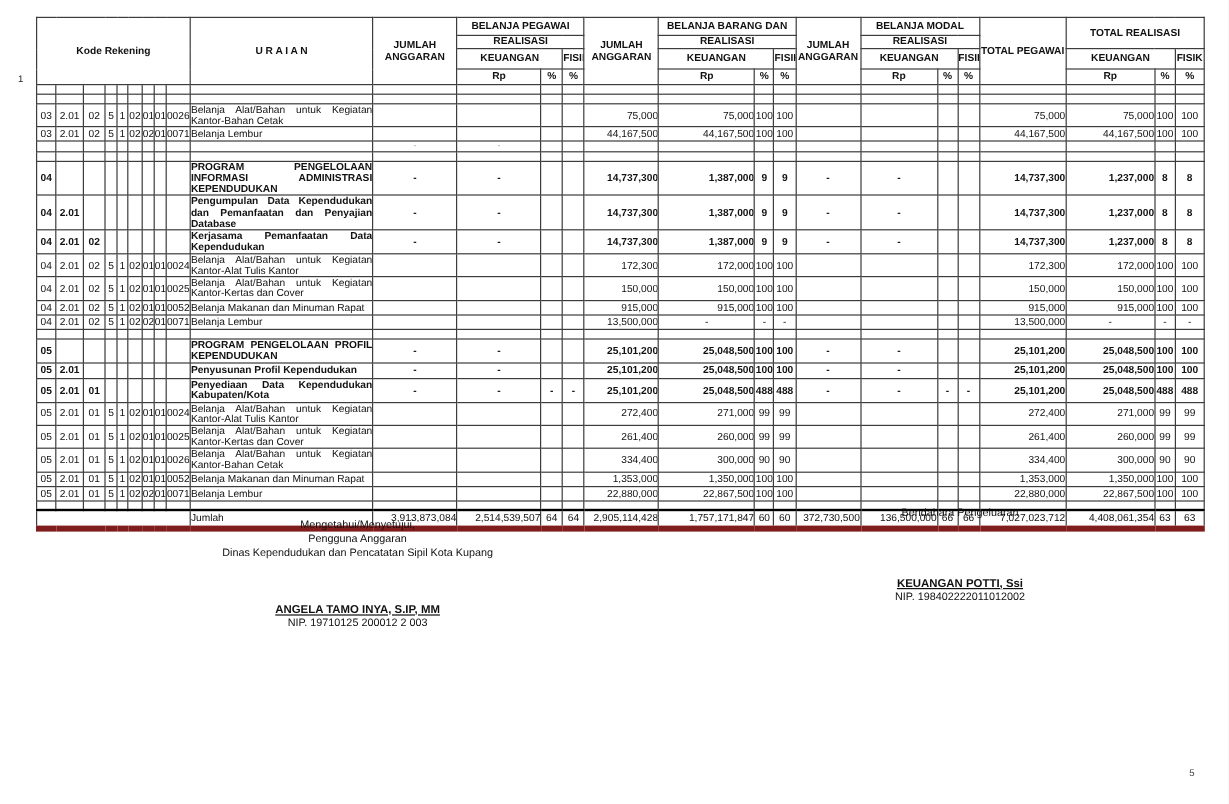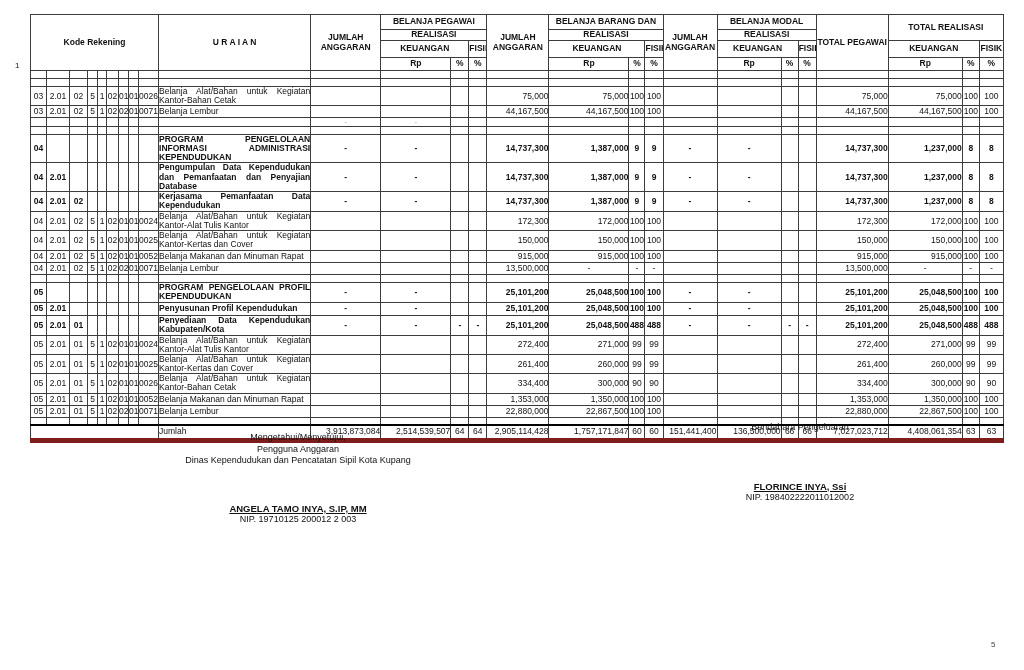--- a/index.html
+++ b/index.html
@@ -776,21 +776,21 @@
           <td class="kode" colspan="9"></td>
           <td class="uraian">Jumlah</td>
           <td class="num">3,913,873,084</td>
           <td class="num">2,514,539,507</td>
           <td class="pct">64</td>
           <td class="pct">64</td>
           <td class="num">2,905,114,428</td>
           <td class="num">1,757,171,847</td>
           <td class="pct">60</td>
           <td class="pct">60</td>
-          <td class="num">151,441,400</td>
+          <td class="num">372,730,500</td>
           <td class="num">136,500,000</td>
           <td class="pct">66</td>
           <td class="pct">66</td>
           <td class="num">7,027,023,712</td>
           <td class="num">4,408,061,354</td>
           <td class="pct">63</td>
           <td class="pct">63</td>
         </tr>
       </tbody>
   </table>
@@ -798,19 +798,19 @@
   <div class="sig sig-left">
     <div>Mengetahui/Menyetujui,</div>
     <div>Pengguna Anggaran</div>
     <div>Dinas Kependudukan dan Pencatatan Sipil Kota Kupang</div>
     <div class="name">ANGELA TAMO INYA, S.IP, MM</div>
     <div>NIP. 19710125 200012 2 003</div>
   </div>
 
   <div class="sig sig-right">
     <div>Bendahara Pengeluaran</div>
-    <div class="name">FLORINCE INYA, Ssi</div>
+    <div class="name">KEUANGAN POTTI, Ssi</div>
     <div>NIP. 198402222011012002</div>
   </div>
 
   <div class="page-num">5</div>
 
 </div>
 
 </body></html>

